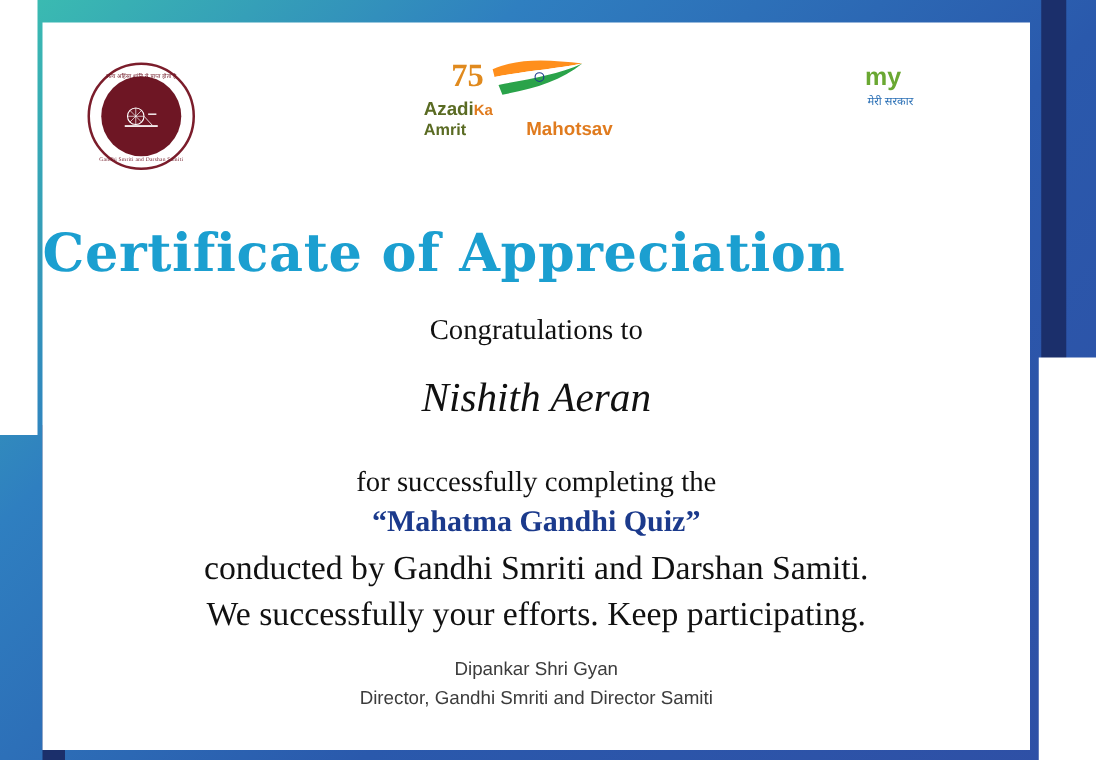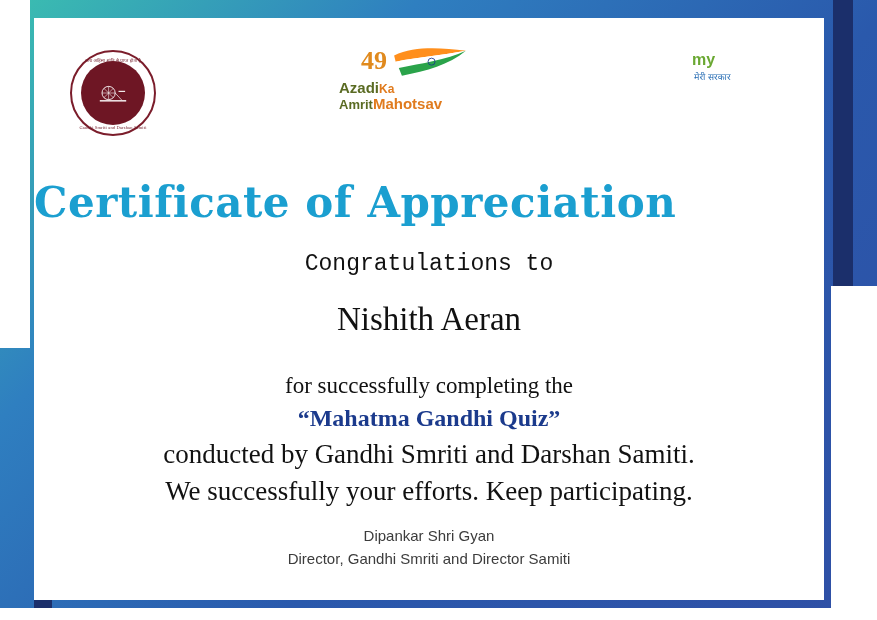--- a/index.html
+++ b/index.html
@@ -177,33 +177,33 @@
     color: #5a6b23;
     font-weight: 600;
   }
   .azadi-line1 .ka { color: #e07b1e; font-size: 12px; }
   .azadi-line2 {
     font-family: "Liberation Sans", sans-serif;
     font-size: 13px;
     color: #5a6b23;
     font-weight: 600;
   }
-  .azadi-line2 .mahotsav { color: #e07b1e; font-size: 15px; }
+  .azadi-line2 .mahotsav { color: #e07b1e; font-size: 15px; padding-left: 48px; }
 
   
   .mygov {
     position: absolute;
     right: 42px;
     top: 18px;
     width: 96px;
     text-align: center;
     font-family: "Liberation Sans", sans-serif;
   }
   .mygov-my {
-    font-size: 16px;
+    font-size: 20px;
     color: #6aa832;
     font-weight: bold;
     text-align: left;
     margin-left: 6px;
     line-height: 1;
   }
   .mygov-gov {
     font-size: 30px;
     font-weight: bold;
     line-height: 1;
@@ -232,31 +232,32 @@
     font-weight: bold;
     color: #1b9fd0;
     letter-spacing: 0.5px;
   }
   .congrats {
     position: absolute;
     left: 0;
     top: 233px;
     width: 100%;
     text-align: center;
-    font-family: Liberation Mono, monospace;
+    font-family: Liberation Serif, serif;
     font-size: 23px;
     color: #111111;
   }
   .recipient {
     position: absolute;
     left: 0;
     top: 283px;
     width: 100%;
     text-align: center;
     font-family: "Liberation Serif", serif;
+    font-style: italic;
     font-size: 33px;
     color: #111111;
   }
   .body-lines {
     position: absolute;
     left: 0;
     top: 352px;
     width: 100%;
     text-align: center;
     color: #111111;
@@ -324,21 +325,21 @@
             </g>
             <rect x="6" y="33" width="48" height="2.5" fill="#ffffff"></rect>
             <rect x="40" y="16" width="12" height="2" fill="#ffffff"></rect>
             <line x1="34" y1="20" x2="46" y2="33" stroke="#ffffff" stroke-width="1.2"></line>
           </svg>
         </div>
         <div class="seal-text-bottom">Gandhi Smriti and Darshan Samiti</div>
       </div>
 
       <div class="azadi">
-        <div class="azadi-75">49</div>
+        <div class="azadi-75">75</div>
         <svg class="azadi-flag" viewBox="0 0 100 46">
           <path d="M4 12 C 30 0, 62 2, 96 6 C 66 12, 34 14, 6 20 Z" fill="#ff8f1c"></path>
           <path d="M6 20 C 34 14, 66 12, 96 6 C 70 18, 40 22, 10 28 Z" fill="#ffffff"></path>
           <path d="M10 28 C 40 22, 70 18, 96 6 C 74 24, 46 32, 14 38 Z" fill="#2aa34a"></path>
           <circle cx="52" cy="20" r="4.5" fill="none" stroke="#1b3a8c" stroke-width="1.1"></circle>
         </svg>
         <div class="azadi-words">
           <div class="azadi-line1">
             <span>Azadi</span><span class="ka">Ka</span>
           </div>

